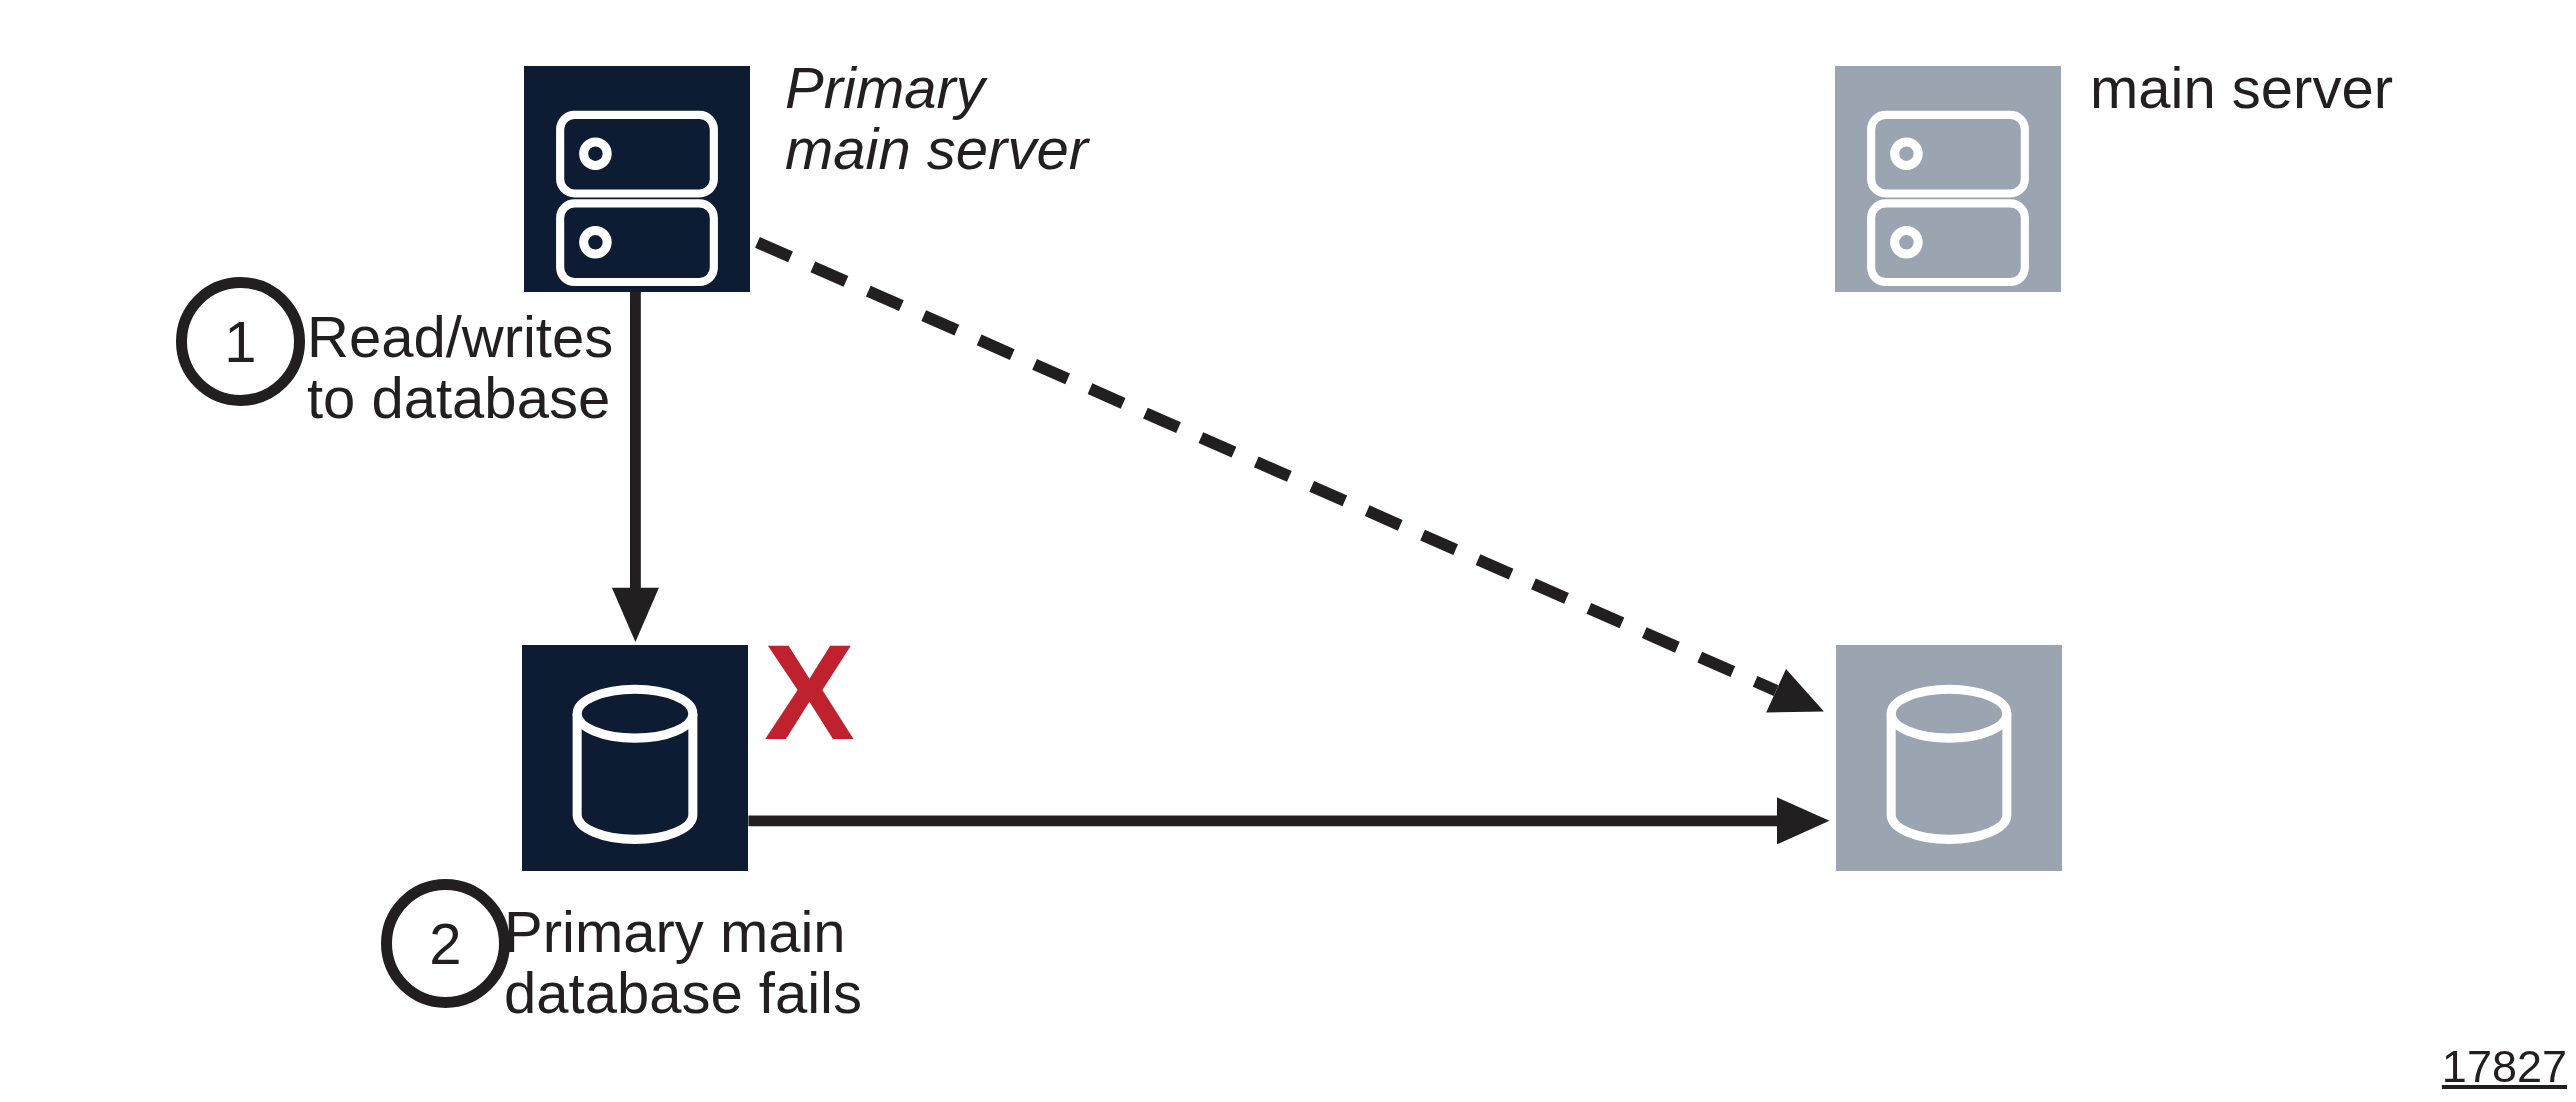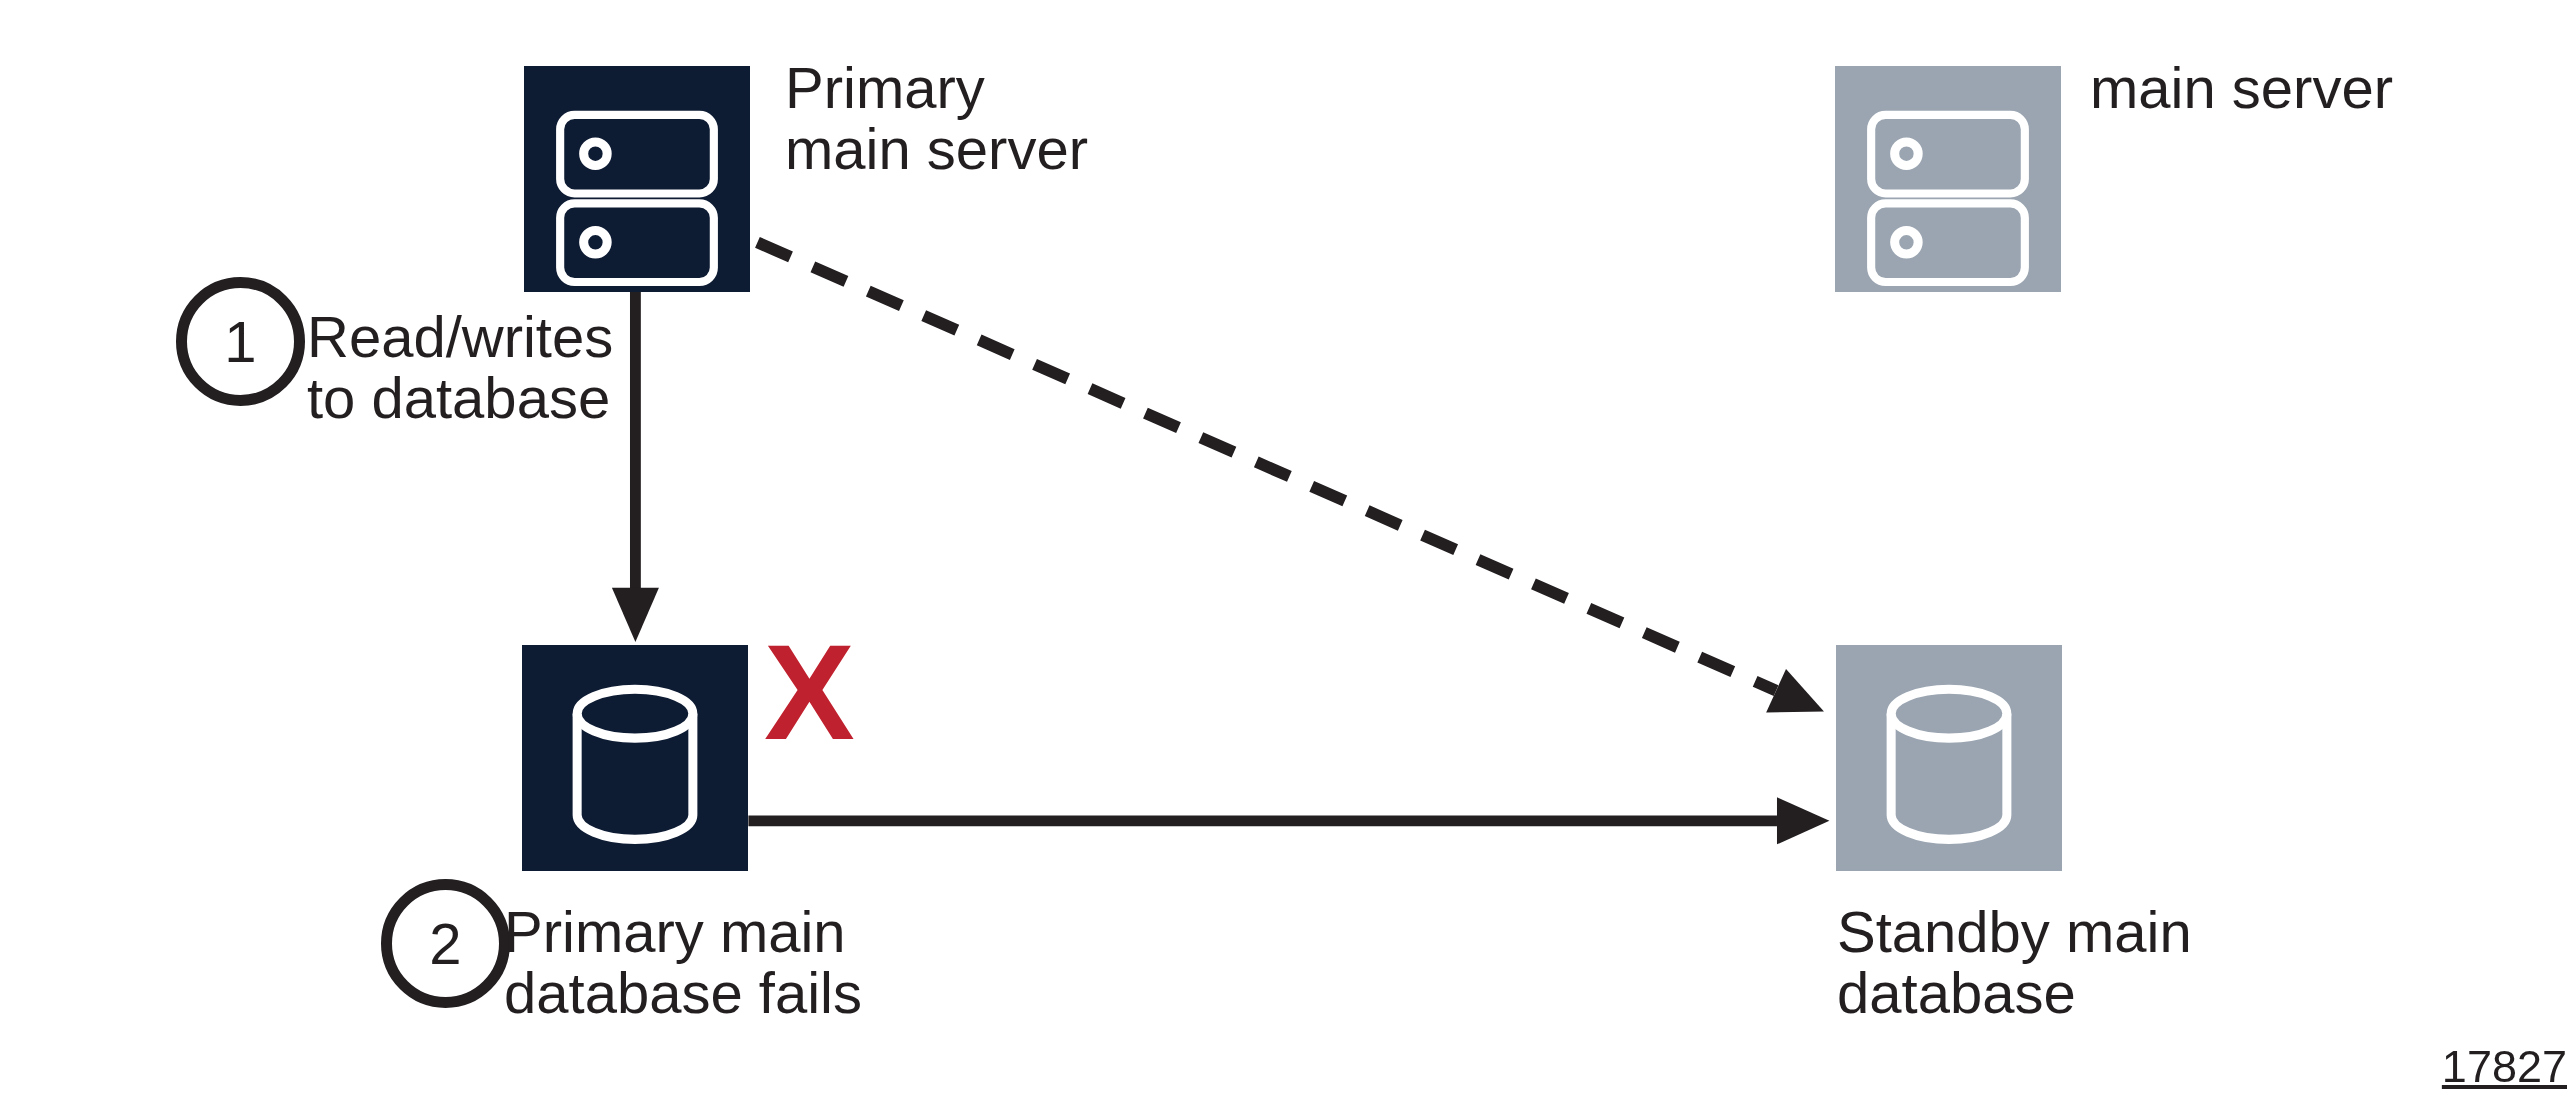--- a/index.html
+++ b/index.html
@@ -78,21 +78,21 @@
     text-decoration: underline;
   }
 
   
   #primary-server   { left: 524px;  top: 66px; }
   #standby-server   { left: 1835px; top: 66px; }
   #primary-database { left: 522px;  top: 645px; }
   #standby-database { left: 1836px; top: 645px; }
 
   
-  #primary-server-label   { left: 785px;  top: 57px; }
+  #primary-server-label   { left: 785px;  top: 57px; font-style: italic; }
   #standby-server-label   { left: 2090px; top: 57px; }
   #step1-label            { left: 307px;  top: 306px; }
   #primary-database-label { left: 504px;  top: 901px; }
   #standby-database-label { left: 1837px; top: 901px; }
 
   
   #step1-badge { left: 176px; top: 277px; }
   #step2-badge { left: 381px; top: 879px; }
 </style>
 </head>
@@ -171,21 +171,17 @@
   <div class="label" id="step1-label">
     <span>Read/writes</span>
     <span>to database</span>
   </div>
 
   <div class="label" id="primary-database-label">
     <span>Primary main</span>
     <span>database fails</span>
   </div>
 
-  <div class="label" id="standby-database-label">
-    <span>Standby main</span>
-    <span>database</span>
-  </div>
 
   <div class="figure-number">17827</div>
 
 </div>
 
 
 </body></html>

